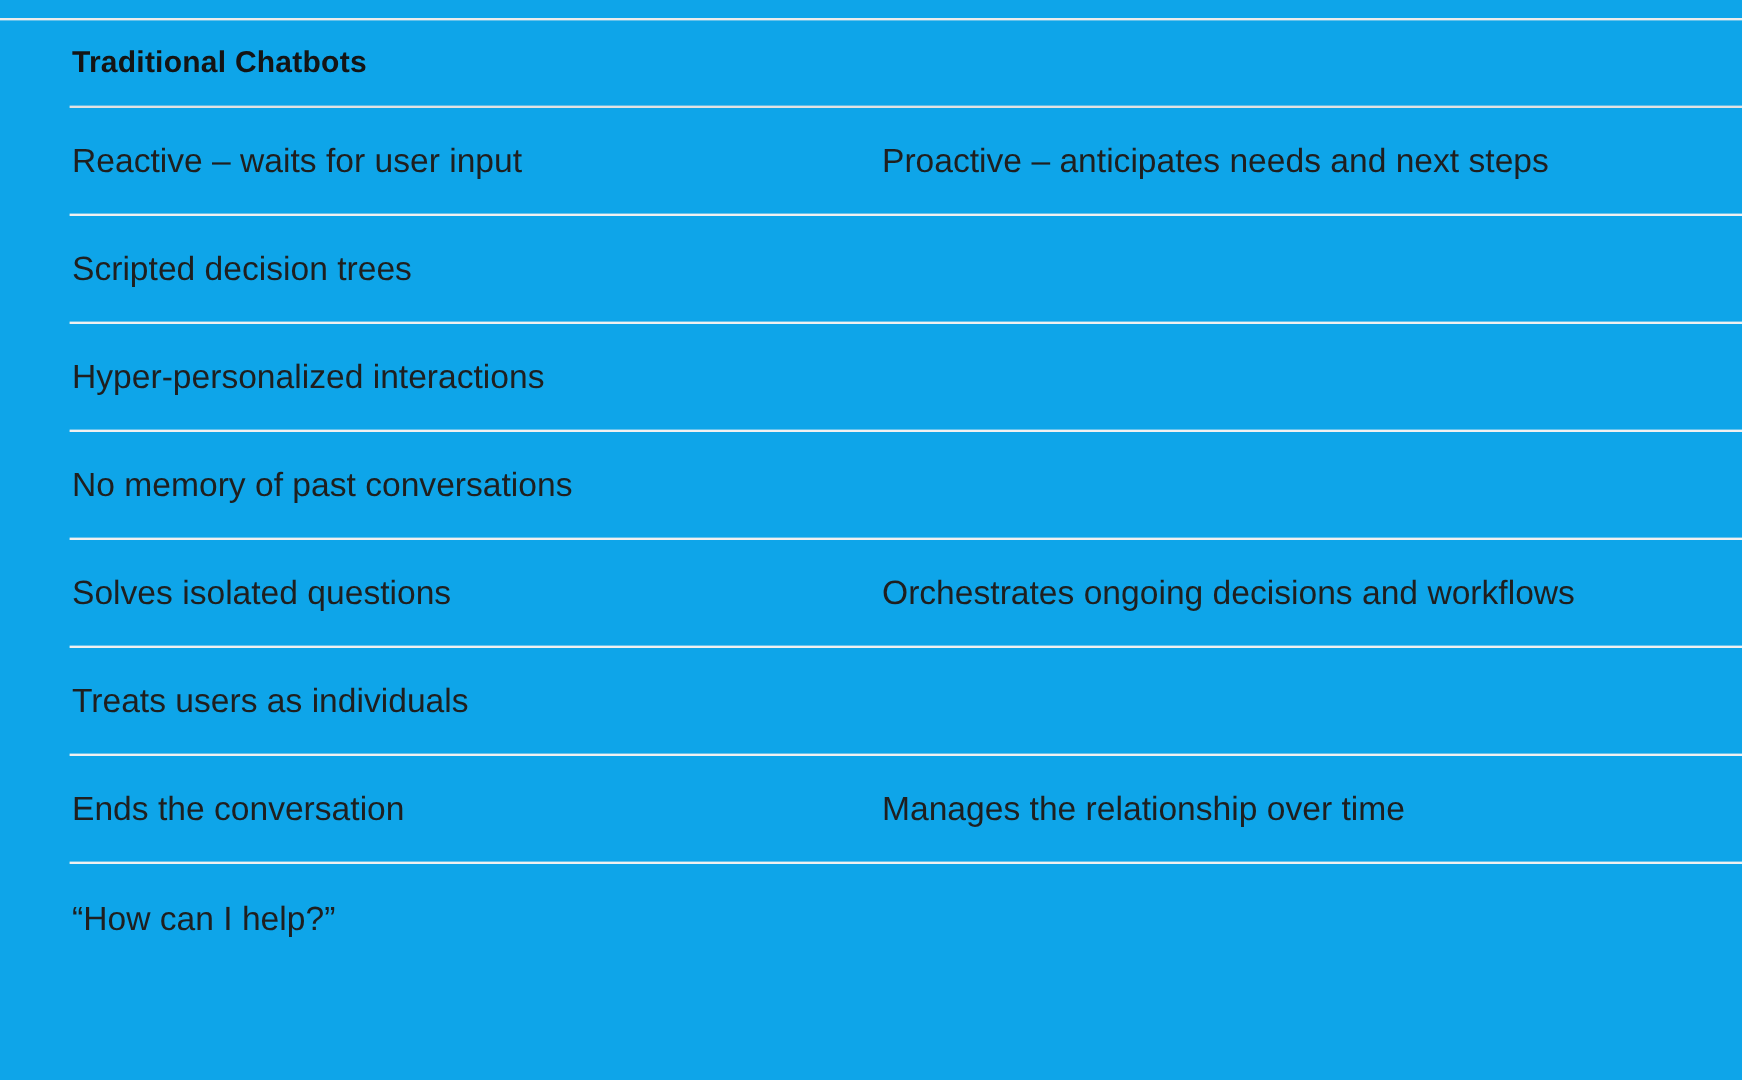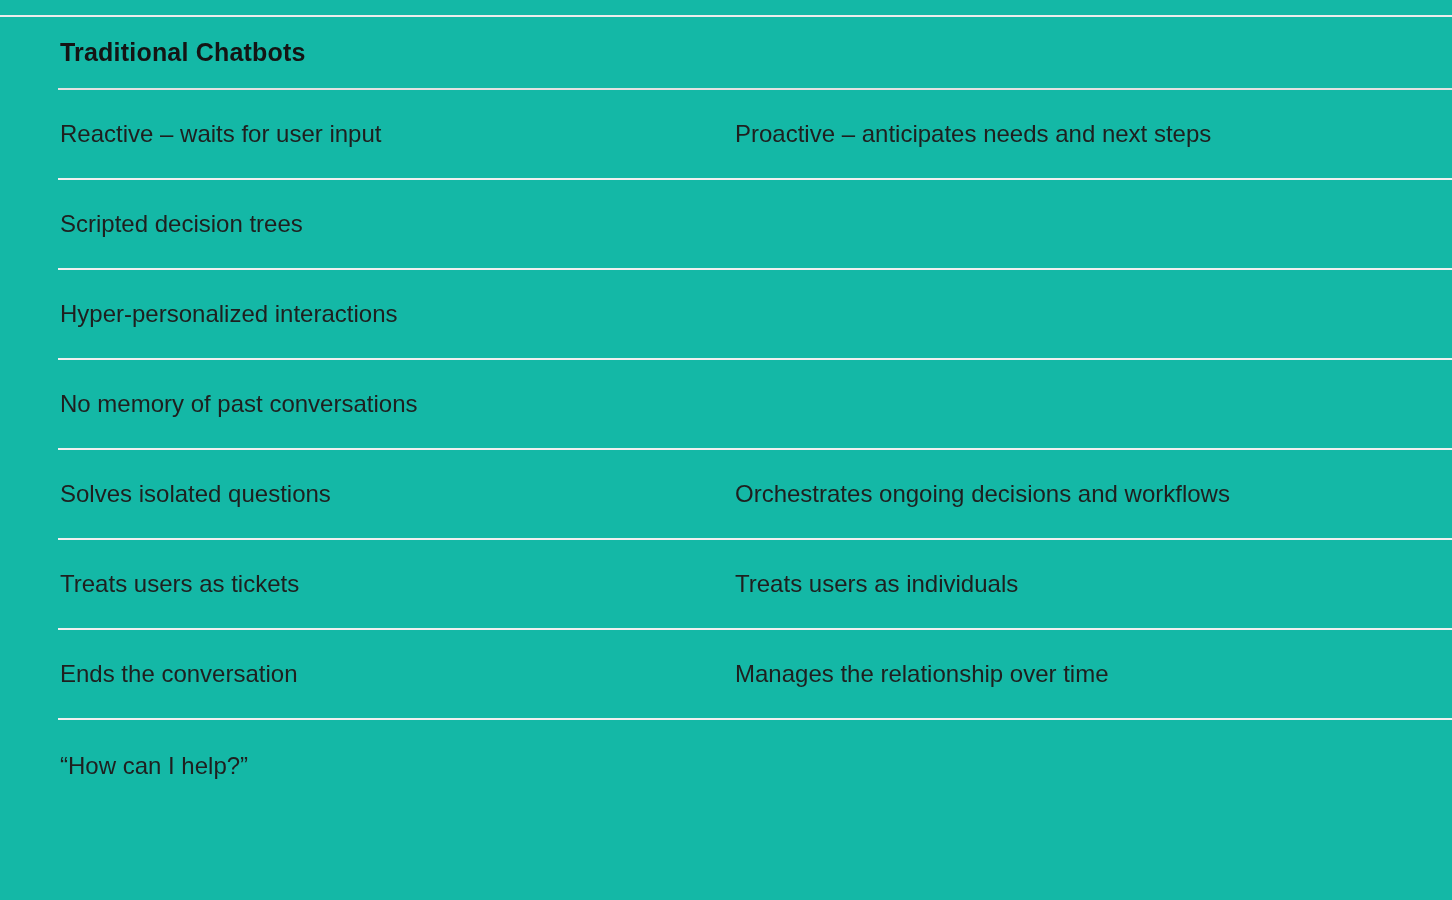--- a/index.html
+++ b/index.html
@@ -5,21 +5,21 @@
   html, body {
     margin: 0;
     padding: 0;
     background: #ffffff;
     font-family: "Liberation Sans", "DejaVu Sans", sans-serif;
   }
   .page {
     position: relative;
     width: 1452px;
     height: 900px;
-    background: #14b8a6;
+    background: #0ea5e9;
     overflow: hidden;
     color: #1f1f1f;
   }
   .top-strip {
     height: 15px;
     border-bottom: 2px solid #ececec;
   }
   .comparison-table {
     margin-left: 58px; 
   }
@@ -43,21 +43,21 @@
     height: 88px;
     border-bottom: 2px solid #f0f0f0;
   }
   .body-row:last-child {
     border-bottom: none;
     height: 92px;
   }
   .cell {
     padding-left: 2px;
     padding-right: 20px;
-    font-size: 24px;
+    font-size: 28px;
     line-height: 1.3;
     color: #1f1f1f;
     white-space: nowrap;
     overflow: hidden;
   }
 </style>
 </head>
 <body>
 
 <div class="page">
@@ -86,21 +86,20 @@
     <div class="body-row">
       <div class="cell">No memory of past conversations</div>
     </div>
 
     <div class="body-row">
       <div class="cell">Solves isolated questions</div>
       <div class="cell">Orchestrates ongoing decisions and workflows</div>
     </div>
 
     <div class="body-row">
-      <div class="cell">Treats users as tickets</div>
       <div class="cell">Treats users as individuals</div>
     </div>
 
     <div class="body-row">
       <div class="cell">Ends the conversation</div>
       <div class="cell">Manages the relationship over time</div>
     </div>
 
 
     <div class="body-row">

